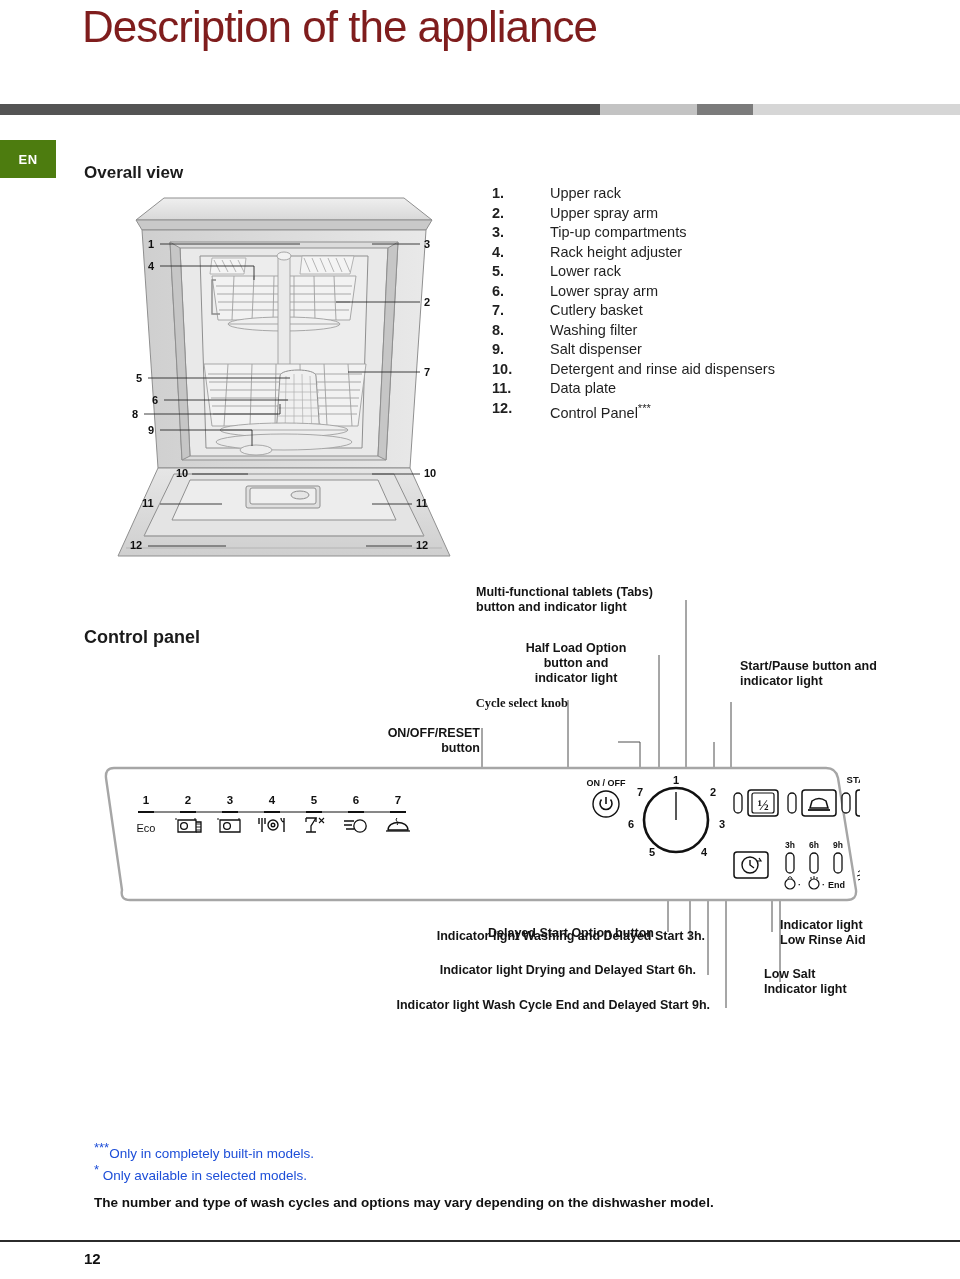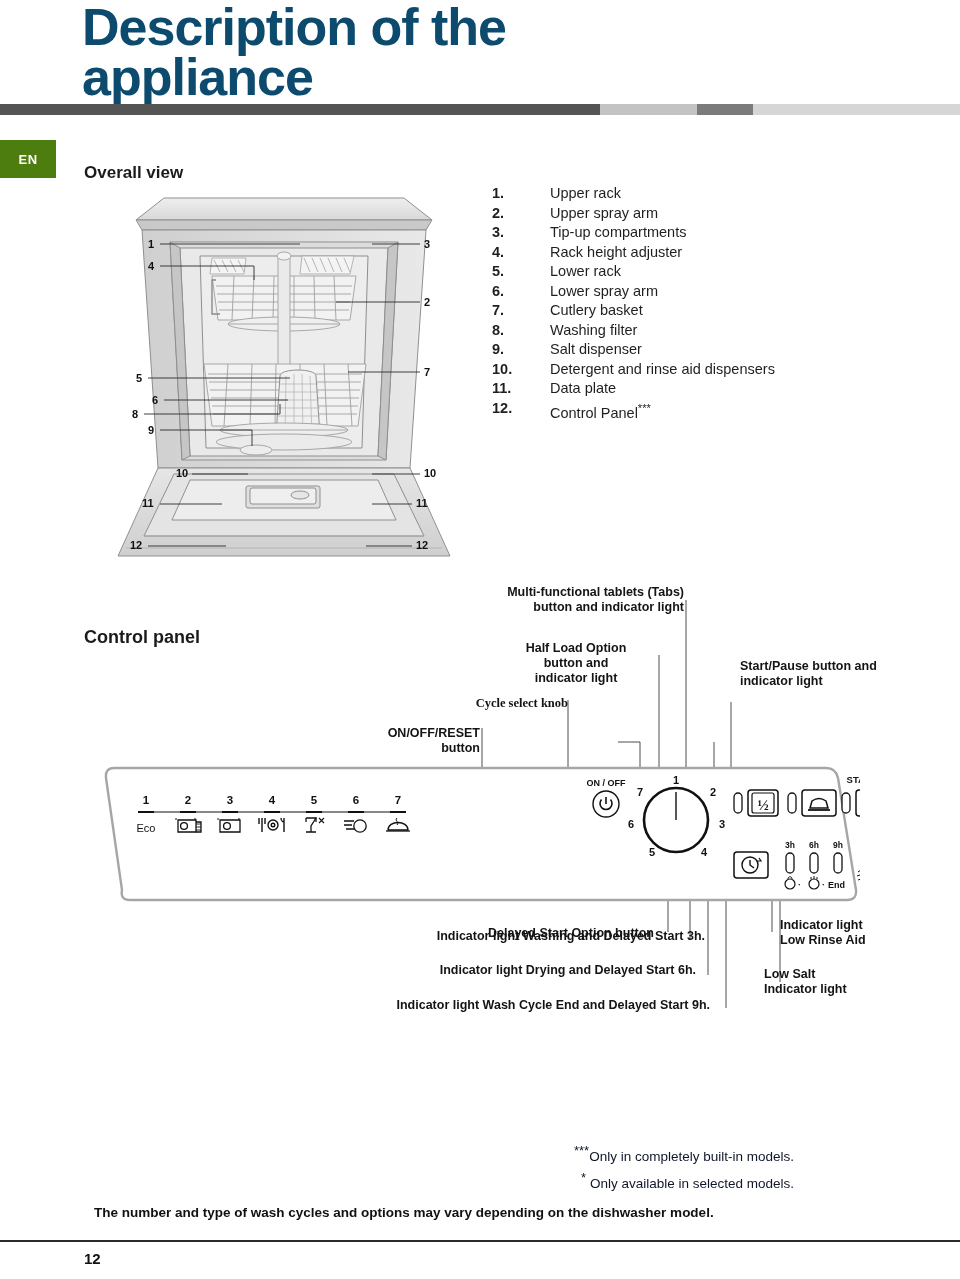--- a/index.html
+++ b/index.html
@@ -21,25 +21,25 @@
     width: 960px;
     height: 1279px;
   }
 
   
   #page-title {
     position: absolute;
     left: 82px;
     top: 2px;
     width: 560px;
-    font-size: 52px;
+    font-size: 44px;
     line-height: 50px;
-    font-weight: bold;
+    font-weight: normal;
     letter-spacing: -1px;
-    color: #0c4a6e;
+    color: #7f1d1d;
   }
 
   
   #header-bar {
     position: absolute;
     left: 0;
     top: 104px;
     width: 960px;
     height: 11px;
     display: flex;
@@ -105,21 +105,21 @@
   #appliance-figure svg { display: block; }
 
   
   .callout {
     position: absolute;
     font-size: 12.5px;
     line-height: 15px;
     font-weight: bold;
     color: #141414;
   }
-  #callout-tabs     { left: 476px; top: 585px; width: 208px; text-align: right; }
+  #callout-tabs     { left: 476px; top: 585px; width: 208px; text-align: left; }
   #callout-halfload { left: 496px; top: 641px; width: 160px; text-align: center; }
   #callout-cycleknob{ left: 382px; top: 696px; width: 186px; text-align: right; font-family: Liberation Serif, serif; }
   #callout-onoff    { left: 338px; top: 726px; width: 142px; text-align: right; }
   #callout-startpause { left: 740px; top: 659px; width: 200px; text-align: left; }
 
   #callout-delayed  { left: 392px; top: 926px; width: 262px; text-align: right; }
   #callout-wash3h   { left: 330px; top: 929px; width: 375px; text-align: right; }
   #callout-dry6h    { left: 330px; top: 963px; width: 366px; text-align: right; }
   #callout-end9h    { left: 130px; top: 998px; width: 580px; text-align: right; }
   #callout-rinseaid { left: 780px; top: 918px; width: 170px; text-align: left; }
@@ -144,23 +144,22 @@
 
   
   #footnotes {
     position: absolute;
     left: 94px;
     top: 1140px;
     width: 700px;
   }
   #footnotes .fn {
     font-size: 13.5px;
-    line-height: 21px;
-    color: #0f172a;
-    text-align: right;
+    line-height: 16px;
+    color: #1d4ed8;
   }
   #footnotes .fn .mark { font-size: 13px; vertical-align: super; }
   #footnotes .fn-strong {
     font-size: 13.5px;
     font-weight: bold;
     margin-top: 12px;
     color: #111;
   }
 
   

